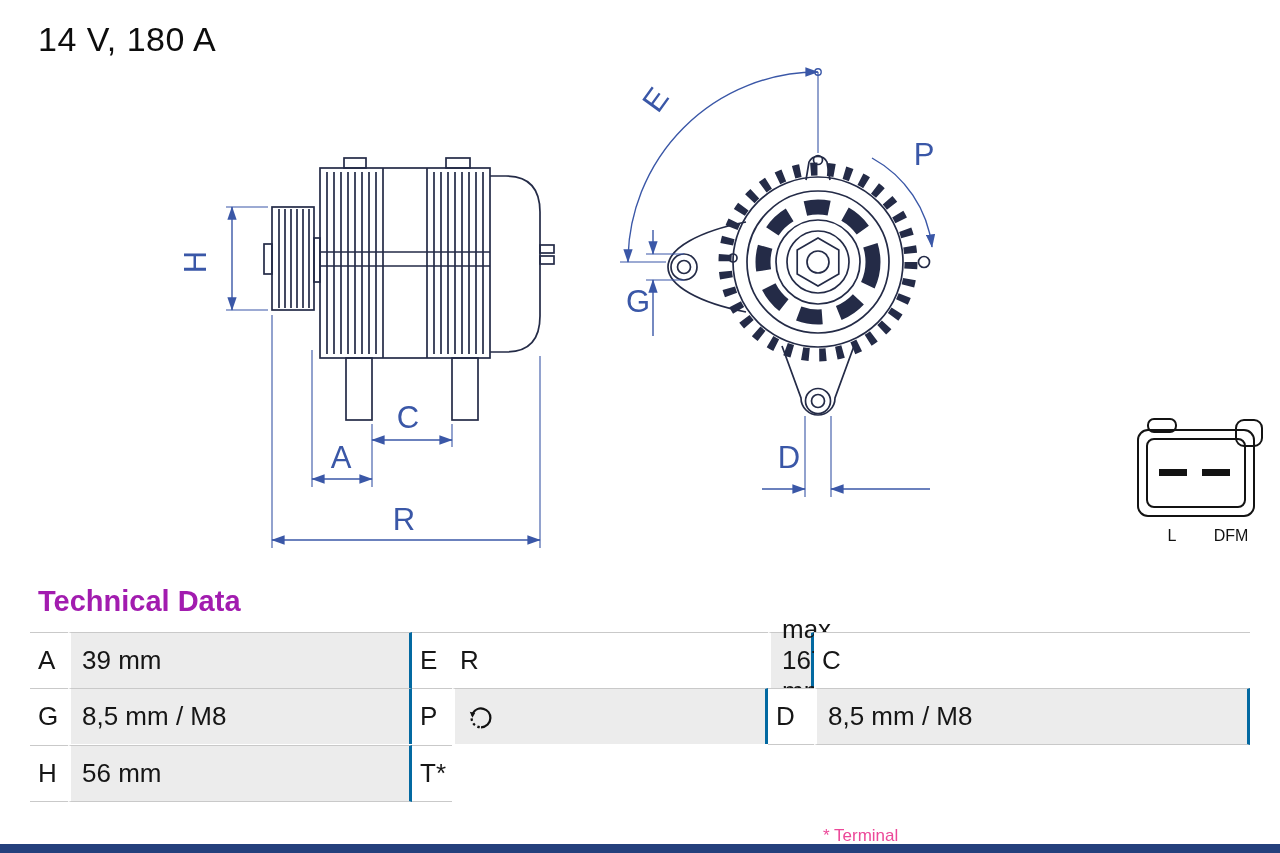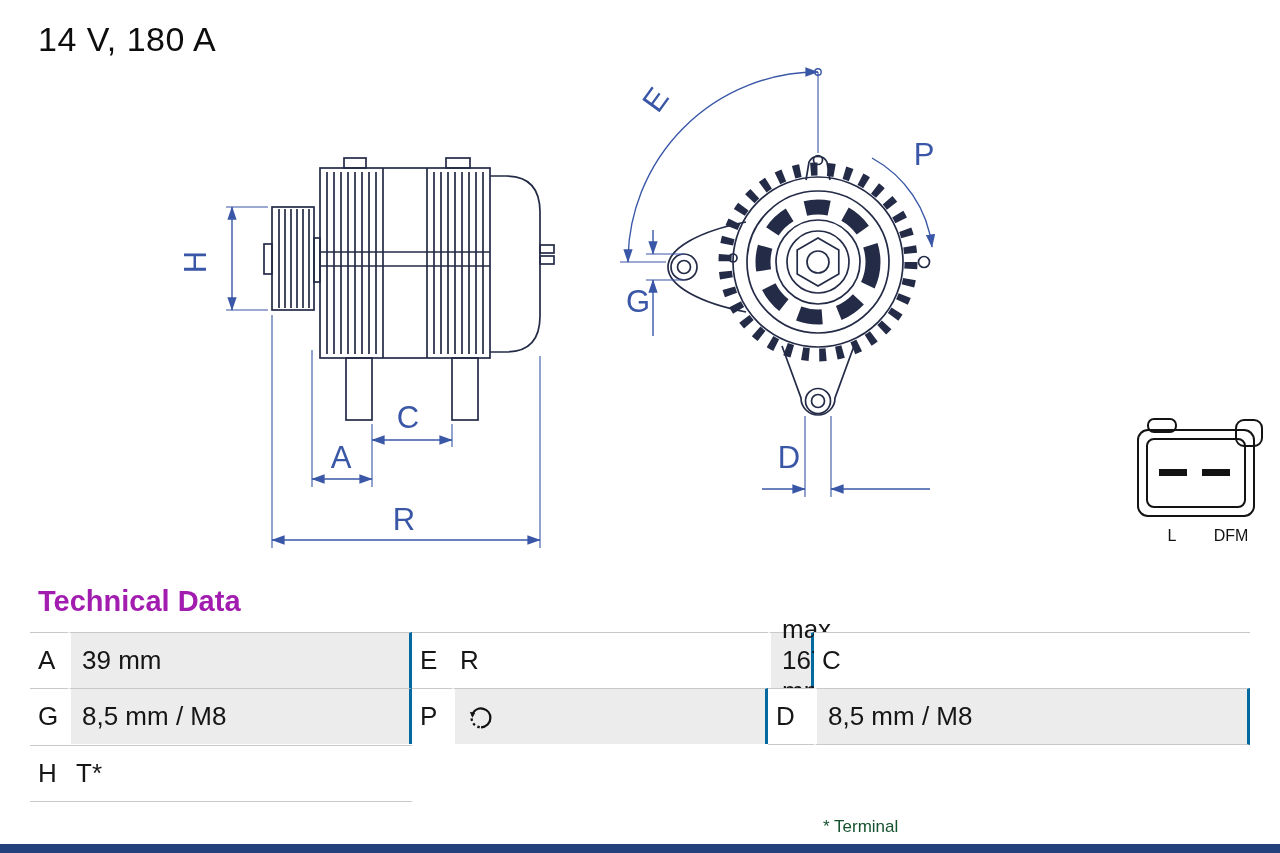--- a/index.html
+++ b/index.html
@@ -13,21 +13,21 @@
   .dlab{fill:#3a57a7;font-size:31px;font-family:"Liberation Sans",sans-serif;}
   .conlabel{fill:#111;font-size:16px;text-anchor:middle;font-family:"Liberation Sans",sans-serif;}
   .tech{position:absolute;left:30px;right:30px;top:585px;}
   h2.heading{margin:0 0 14px 8px;font-size:29px;color:#a21caf;font-weight:bold;}
   .datatable{display:grid;grid-template-columns:38px 344px 40px 316px 46px 1fr;}
   .cell{height:55px;display:flex;align-items:center;font-size:26px;color:#161616;
         border-top:1px solid #c9c9c9;background:#fff;}
   .cell.k{padding-left:8px;}
   .cell.v{padding-left:11px;background:#ececec;border-left:3px solid #fff;border-right:3px solid #0369a1;}
   .cell.last{border-bottom:1px solid #c9c9c9;}
-  .footnote{margin-left:793px;margin-top:15px;font-size:17px;color:#14532d;}
+  .footnote{margin-left:793px;margin-top:24px;font-size:17px;color:#ec4899;}
   .bottom-bar{position:absolute;left:0;right:0;bottom:0;height:9px;background:#24407c;}
   .roticon{display:inline-block;}
 </style>
 </head>
 <body>
 
 <div class="stage">
 
   <svg class="drawing" width="1280" height="580" viewBox="0 0 1280 580">
     <defs>
@@ -150,20 +150,21 @@
           <path d="M7.3,12 A10,10 0 0 0 16,27" fill="none" stroke="#111" stroke-width="2.4" stroke-dasharray="2.6 3"></path>
           <path d="M16,27 A10,10 0 0 0 26,17" fill="none" stroke="#111" stroke-width="2.4"></path>
           <polygon points="9.8,11.8 4,10.4 6.8,16.8" fill="#111"></polygon>
         </svg>
         <span></span>
       </div>
 
       <div class="cell k last">D</div>
       <div class="cell v last">8,5 mm / M8</div>
       <div class="cell k last">H</div>
+      <div class="cell v last">56 mm</div>
       <div class="cell k last">T*</div>
     </div>
 
     <div class="footnote">* Terminal</div>
   </div>
 
   <div class="bottom-bar"></div>
 </div>
 
 </body></html>

